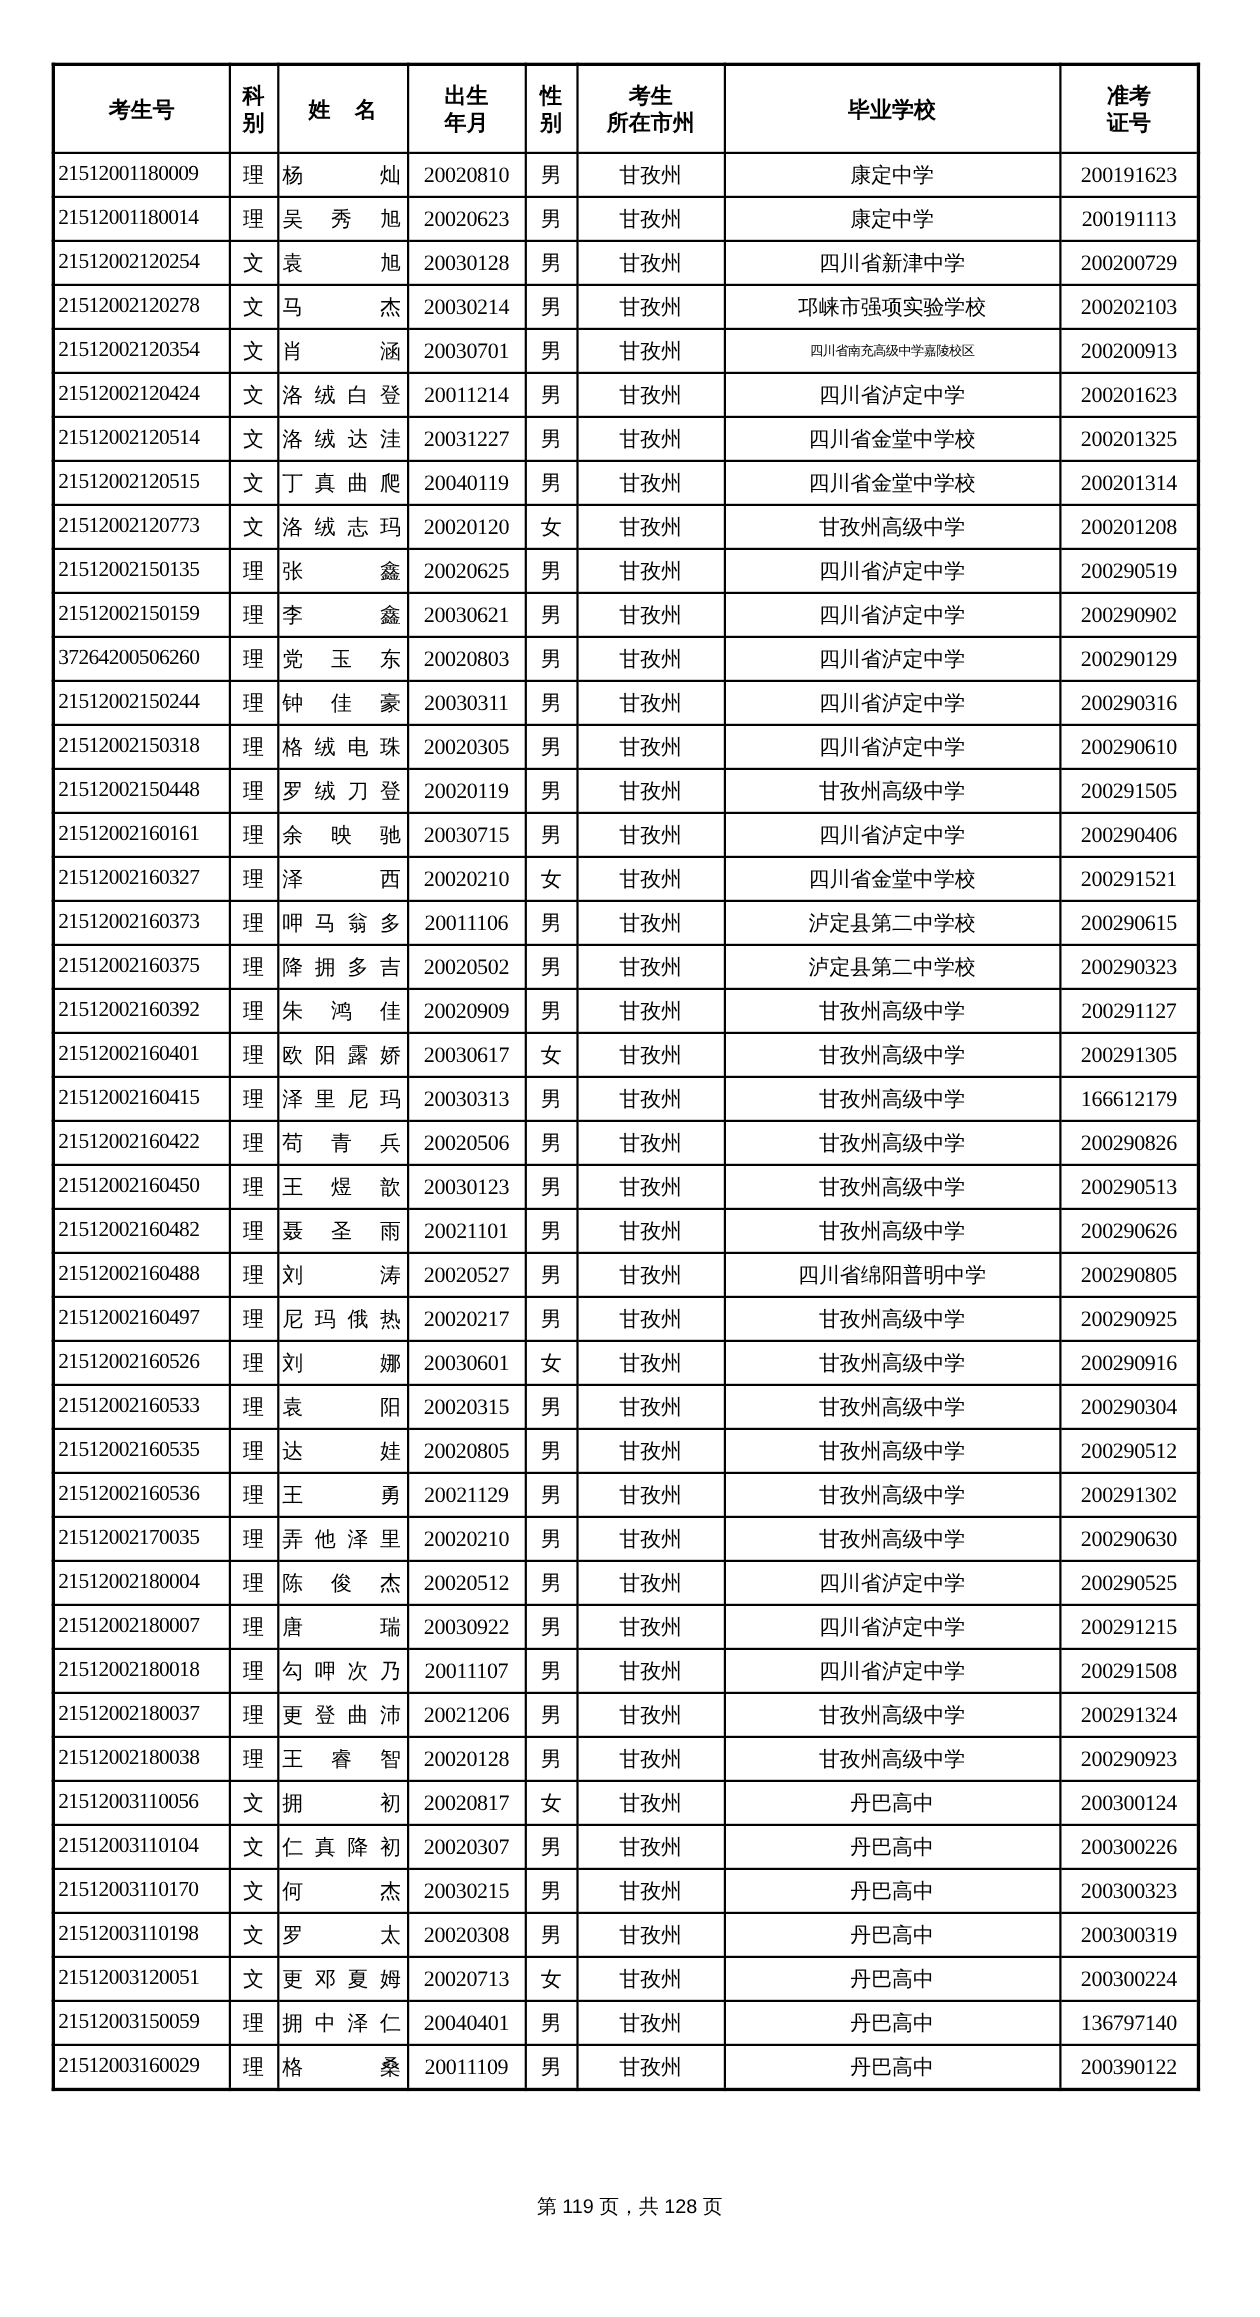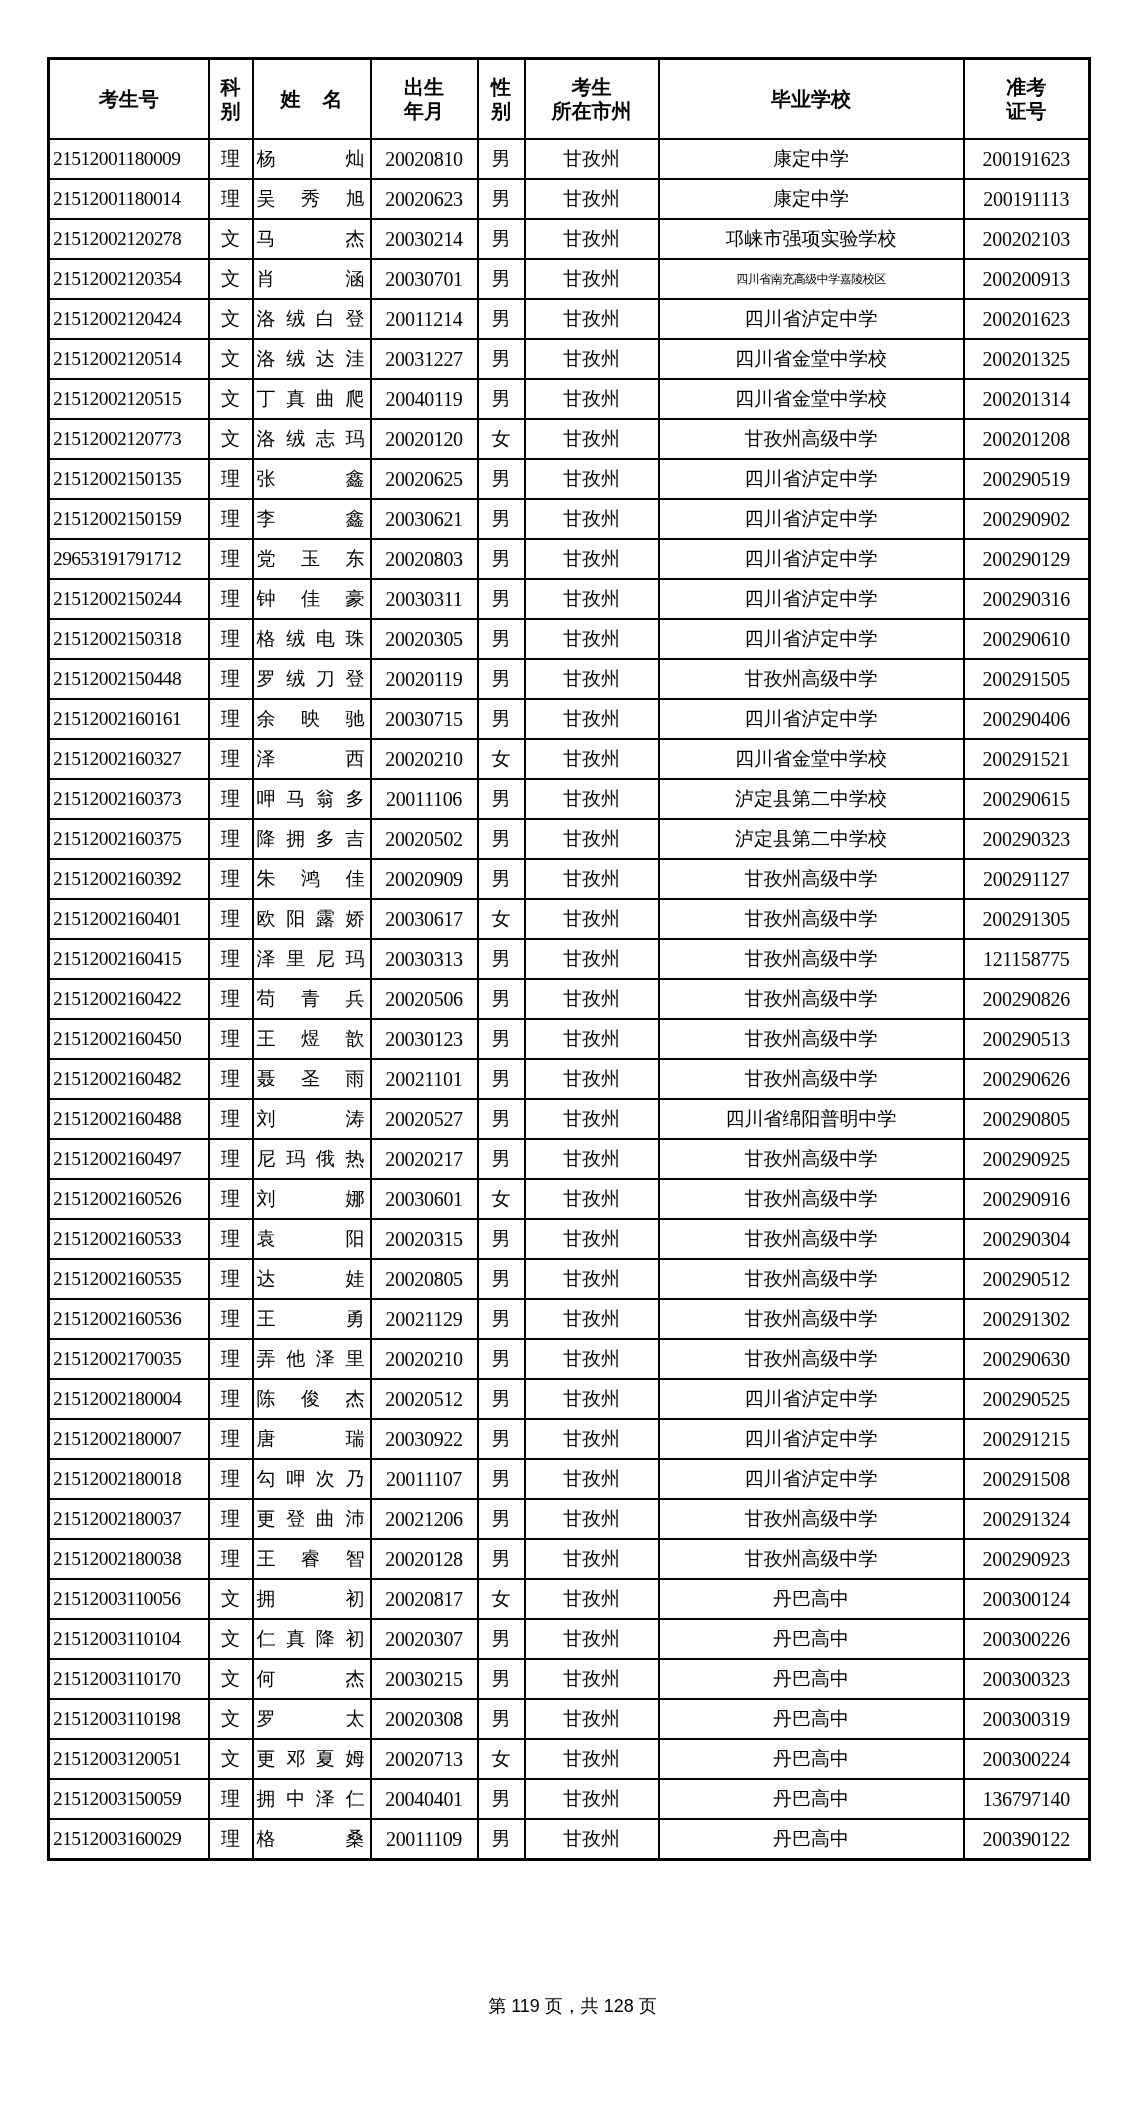--- a/index.html
+++ b/index.html
@@ -63,20 +63,30 @@
         <td class="id">21512001180014</td>
         <td class="cjk">理</td>
         <td class="name">吴 秀 旭</td>
         <td class="num">20020623</td>
         <td class="cjk">男</td>
         <td class="cjk">甘孜州</td>
         <td class="sch">康定中学</td>
         <td class="num">200191113</td>
       </tr>
       <tr>
+        <td class="id">21512002120254</td>
+        <td class="cjk">文</td>
+        <td class="name">袁 旭</td>
+        <td class="num">20030128</td>
+        <td class="cjk">男</td>
+        <td class="cjk">甘孜州</td>
+        <td class="sch">四川省新津中学</td>
+        <td class="num">200200729</td>
+      </tr>
+      <tr>
         <td class="id">21512002120278</td>
         <td class="cjk">文</td>
         <td class="name">马 杰</td>
         <td class="num">20030214</td>
         <td class="cjk">男</td>
         <td class="cjk">甘孜州</td>
         <td class="sch">邛崃市强项实验学校</td>
         <td class="num">200202103</td>
       </tr>
       <tr>
@@ -143,21 +153,21 @@
         <td class="id">21512002150159</td>
         <td class="cjk">理</td>
         <td class="name">李 鑫</td>
         <td class="num">20030621</td>
         <td class="cjk">男</td>
         <td class="cjk">甘孜州</td>
         <td class="sch">四川省泸定中学</td>
         <td class="num">200290902</td>
       </tr>
       <tr>
-        <td class="id">29653191791712</td>
+        <td class="id">37264200506260</td>
         <td class="cjk">理</td>
         <td class="name">党 玉 东</td>
         <td class="num">20020803</td>
         <td class="cjk">男</td>
         <td class="cjk">甘孜州</td>
         <td class="sch">四川省泸定中学</td>
         <td class="num">200290129</td>
       </tr>
       <tr>
         <td class="id">21512002150244</td>
@@ -250,21 +260,21 @@
         <td class="num">200291305</td>
       </tr>
       <tr>
         <td class="id">21512002160415</td>
         <td class="cjk">理</td>
         <td class="name">泽 里 尼 玛</td>
         <td class="num">20030313</td>
         <td class="cjk">男</td>
         <td class="cjk">甘孜州</td>
         <td class="sch">甘孜州高级中学</td>
-        <td class="num">121158775</td>
+        <td class="num">166612179</td>
       </tr>
       <tr>
         <td class="id">21512002160422</td>
         <td class="cjk">理</td>
         <td class="name">苟 青 兵</td>
         <td class="num">20020506</td>
         <td class="cjk">男</td>
         <td class="cjk">甘孜州</td>
         <td class="sch">甘孜州高级中学</td>
         <td class="num">200290826</td>

